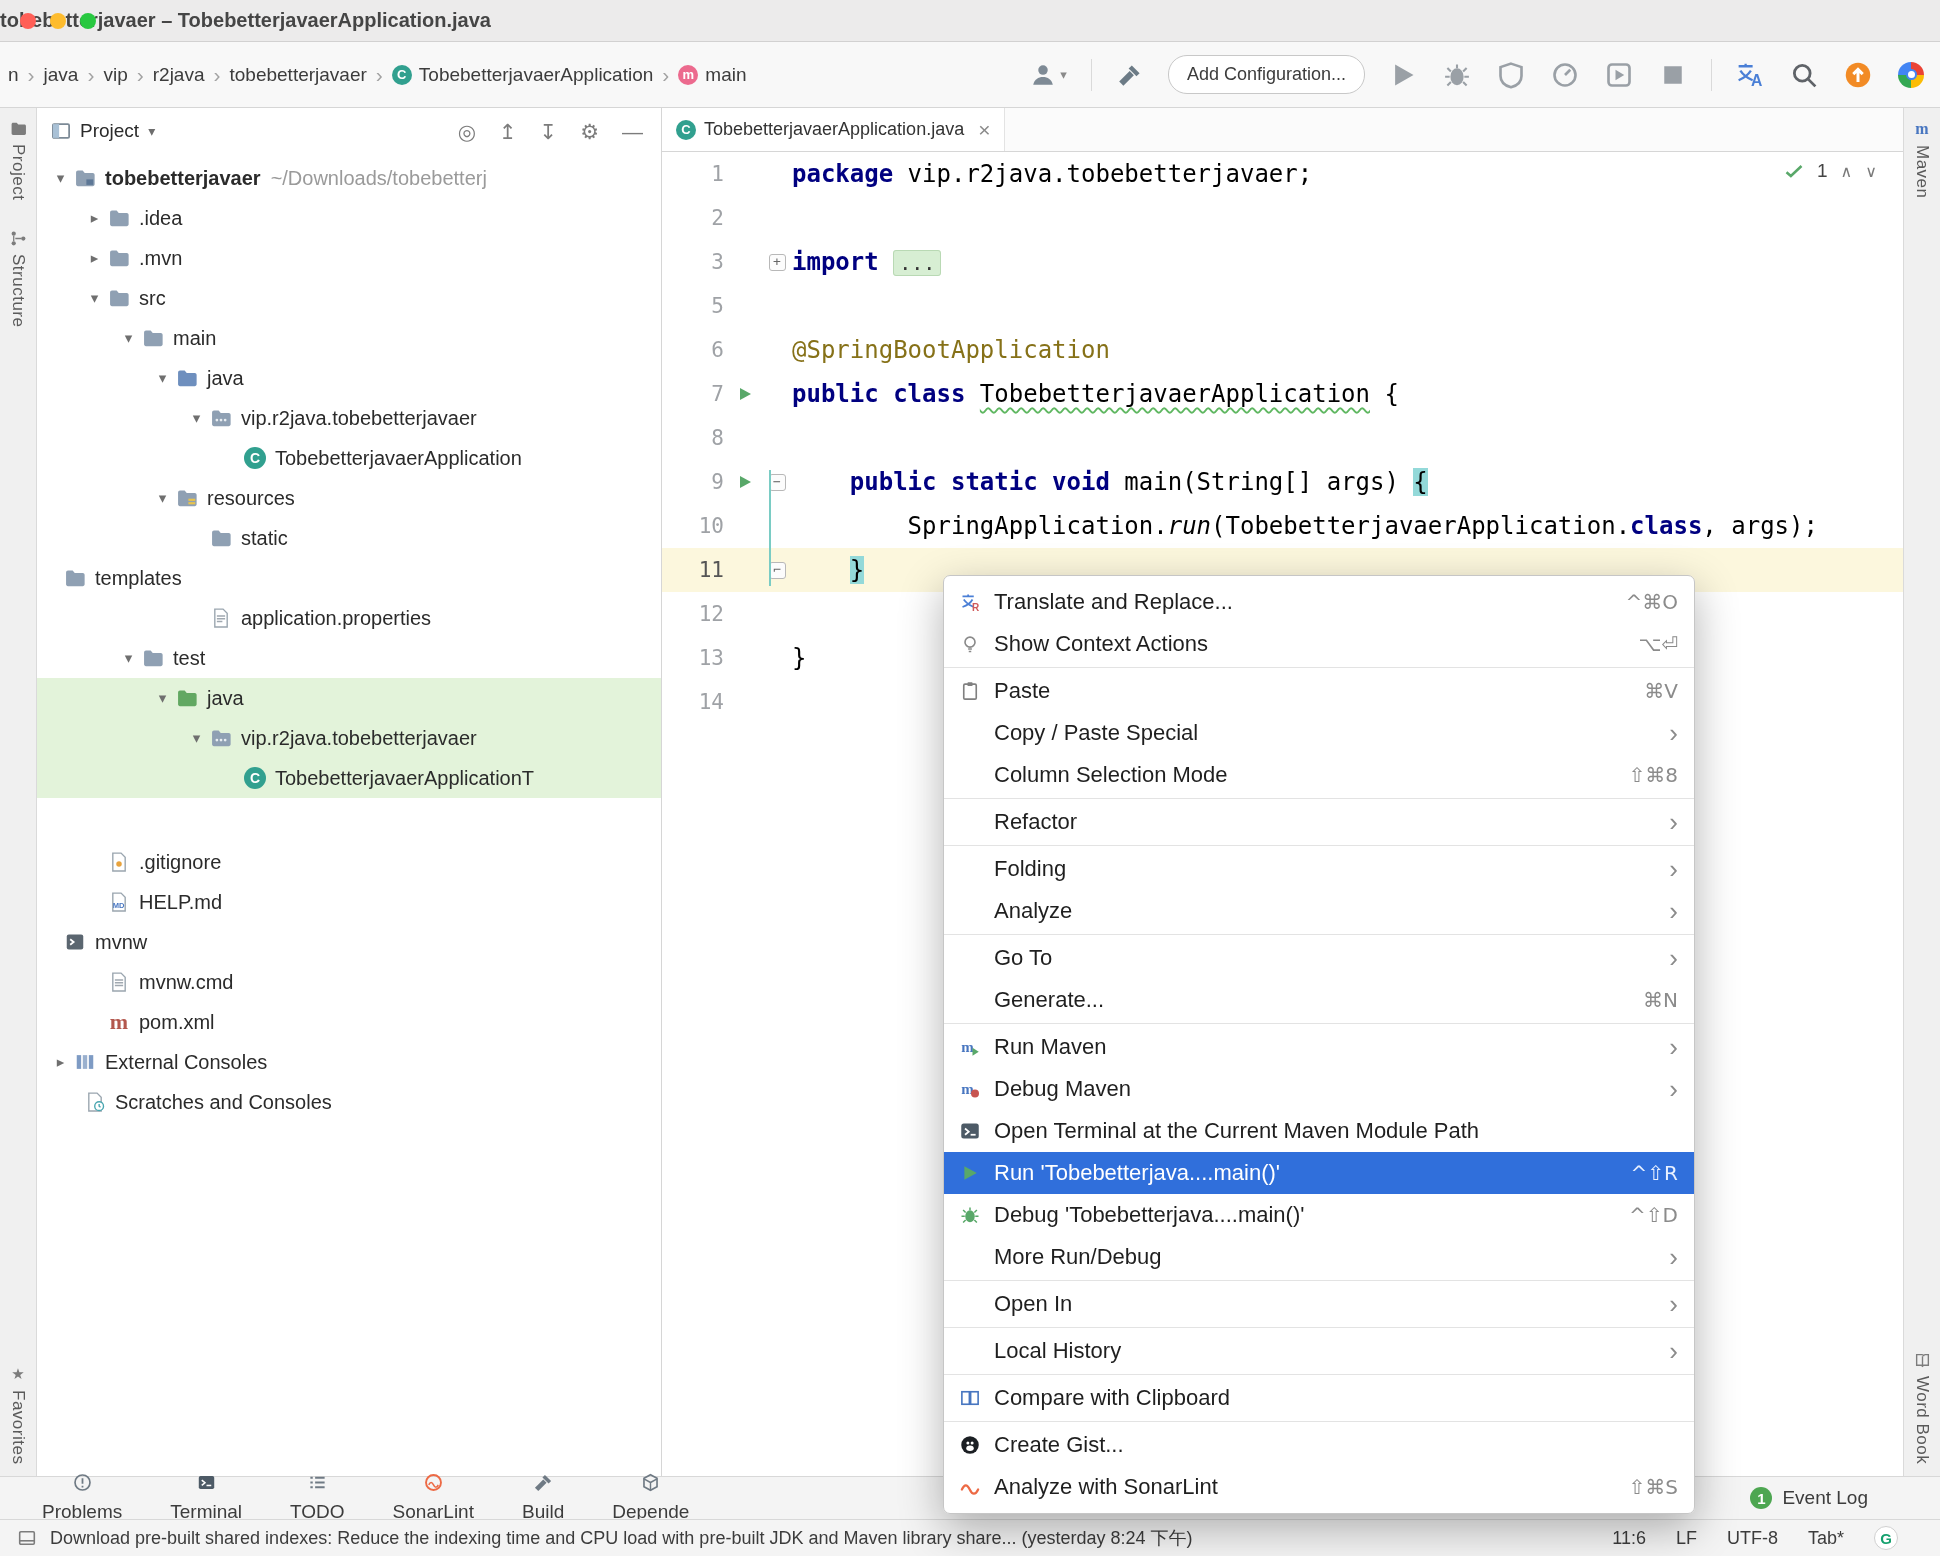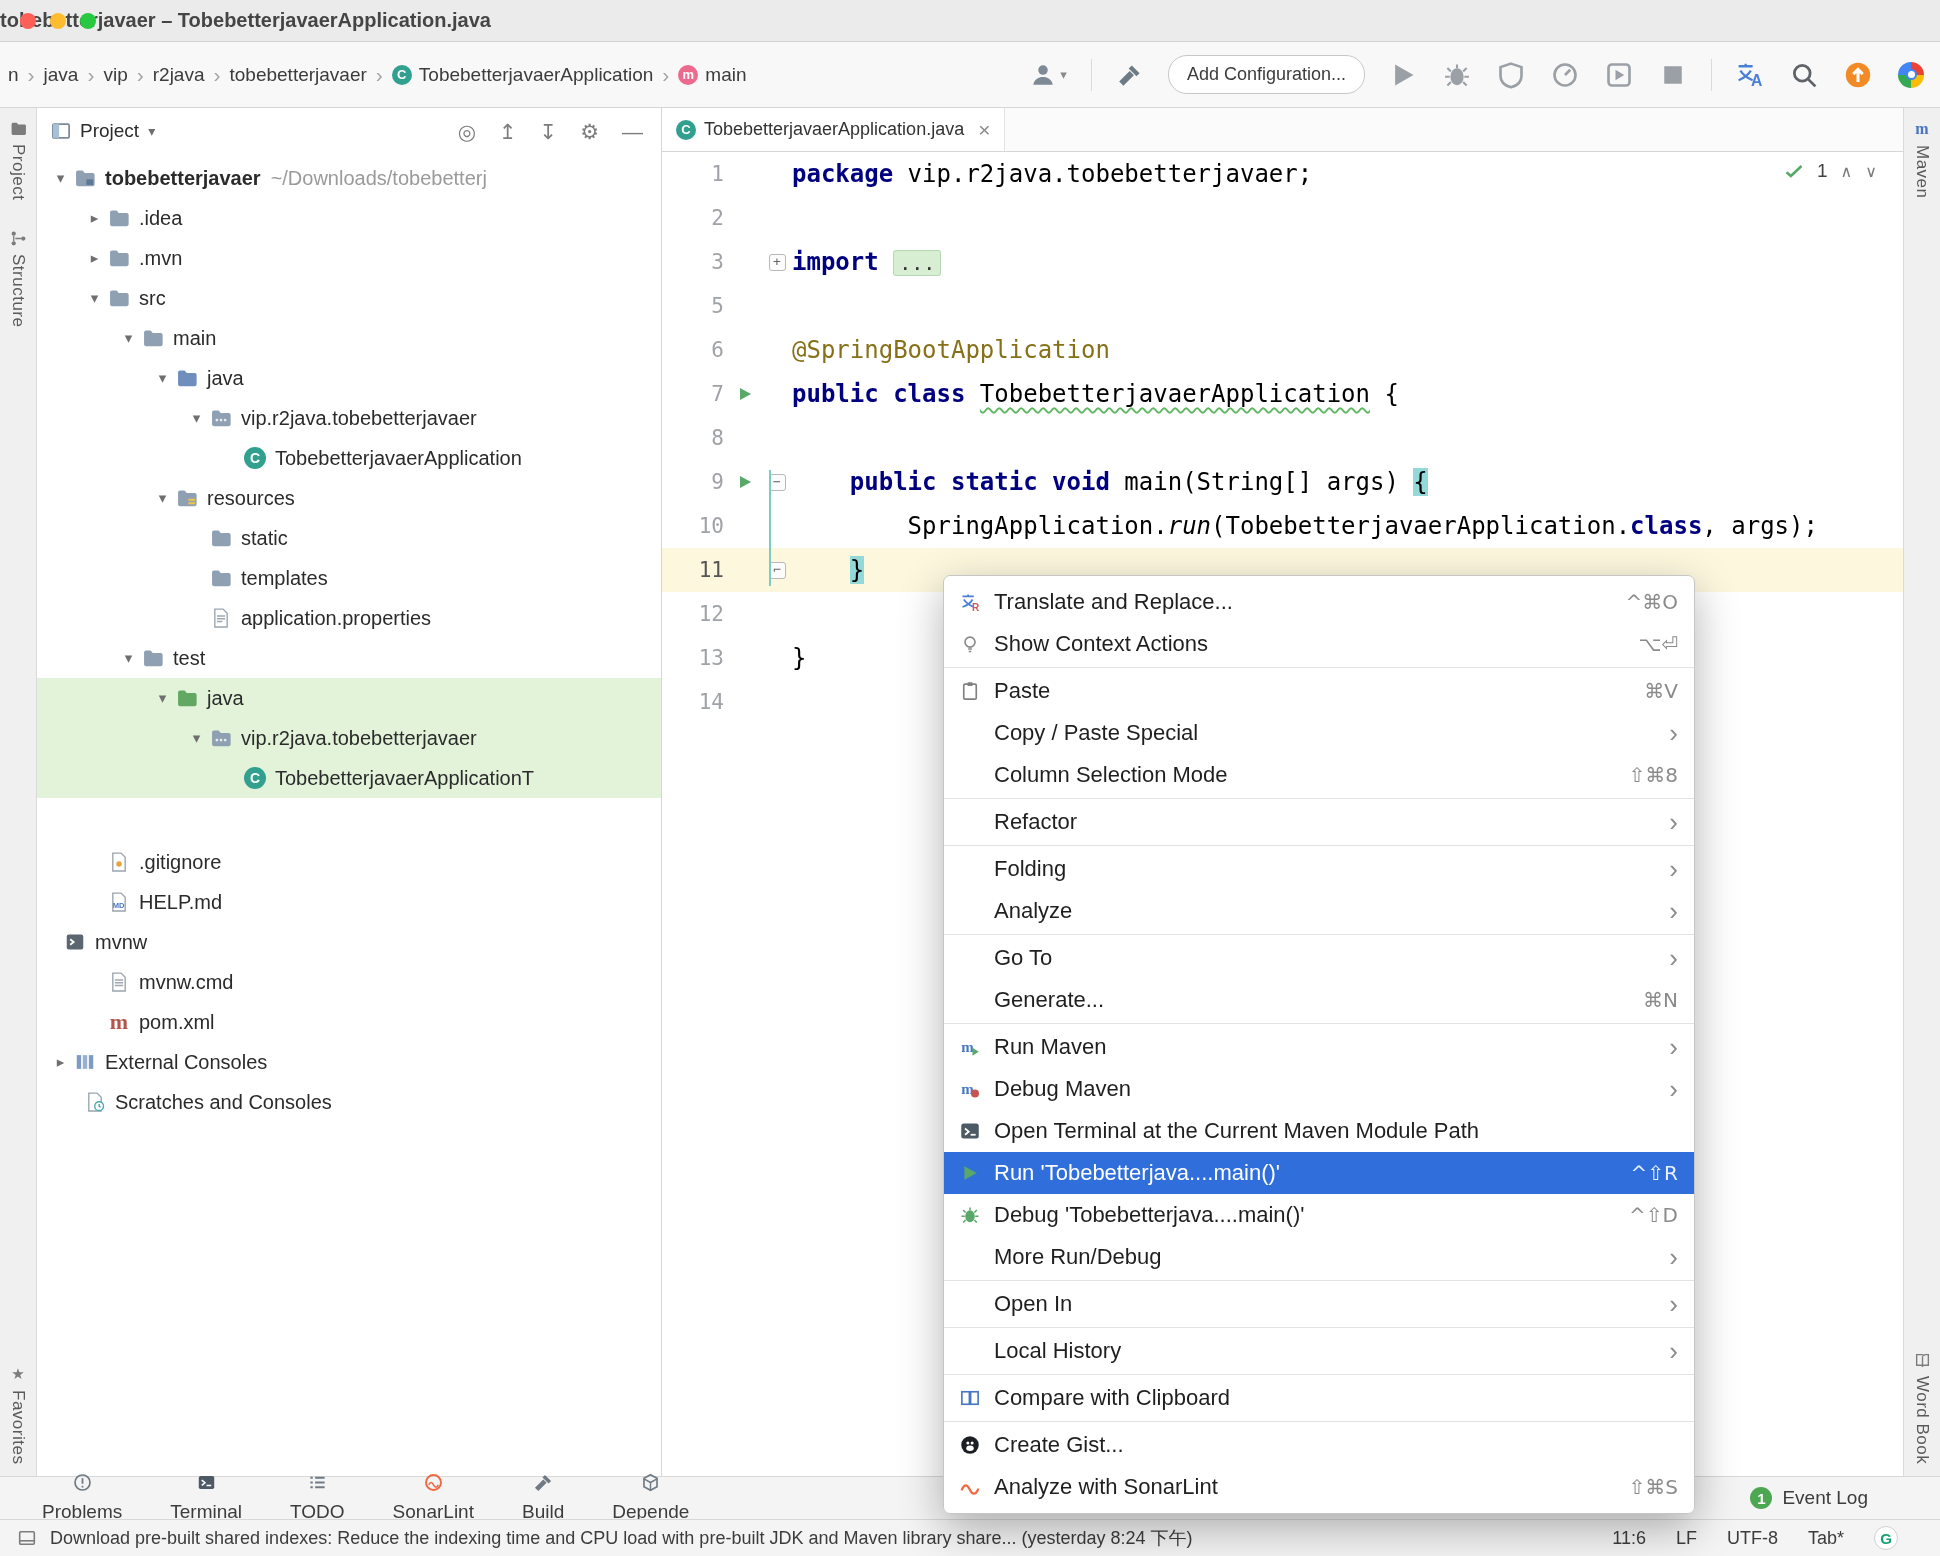--- a/index.html
+++ b/index.html
@@ -321,21 +321,21 @@
             </svg>
             <span class="tlabel">resources</span>
           </div>
           <div class="trow" style="padding-left: 146px;">
             <span class="chev"></span>
             <svg class="ti" viewBox="0 0 16 16">
               <path fill="#8FA0B3" d="M1.5 4c0-.8.6-1.4 1.4-1.4h3.4l1.5 1.7h5.8c.8 0 1.4.6 1.4 1.4v6.9c0 .8-.6 1.4-1.4 1.4H2.9c-.8 0-1.4-.6-1.4-1.4z"></path>
             </svg>
             <span class="tlabel">static</span>
           </div>
-          <div class="trow" style="padding-left: 146px;">
+          <div class="trow" style="">
             <span class="chev"></span>
             <svg class="ti" viewBox="0 0 16 16">
               <path fill="#8FA0B3" d="M1.5 4c0-.8.6-1.4 1.4-1.4h3.4l1.5 1.7h5.8c.8 0 1.4.6 1.4 1.4v6.9c0 .8-.6 1.4-1.4 1.4H2.9c-.8 0-1.4-.6-1.4-1.4z"></path>
             </svg>
             <span class="tlabel">templates</span>
           </div>
           <div class="trow" style="padding-left: 146px;">
             <span class="chev"></span>
             <svg class="ti" viewBox="0 0 16 16">
               <path fill="#FFF" stroke="#9AA5AF" d="M3.5 1.5h6l3 3v10h-9z"></path>

